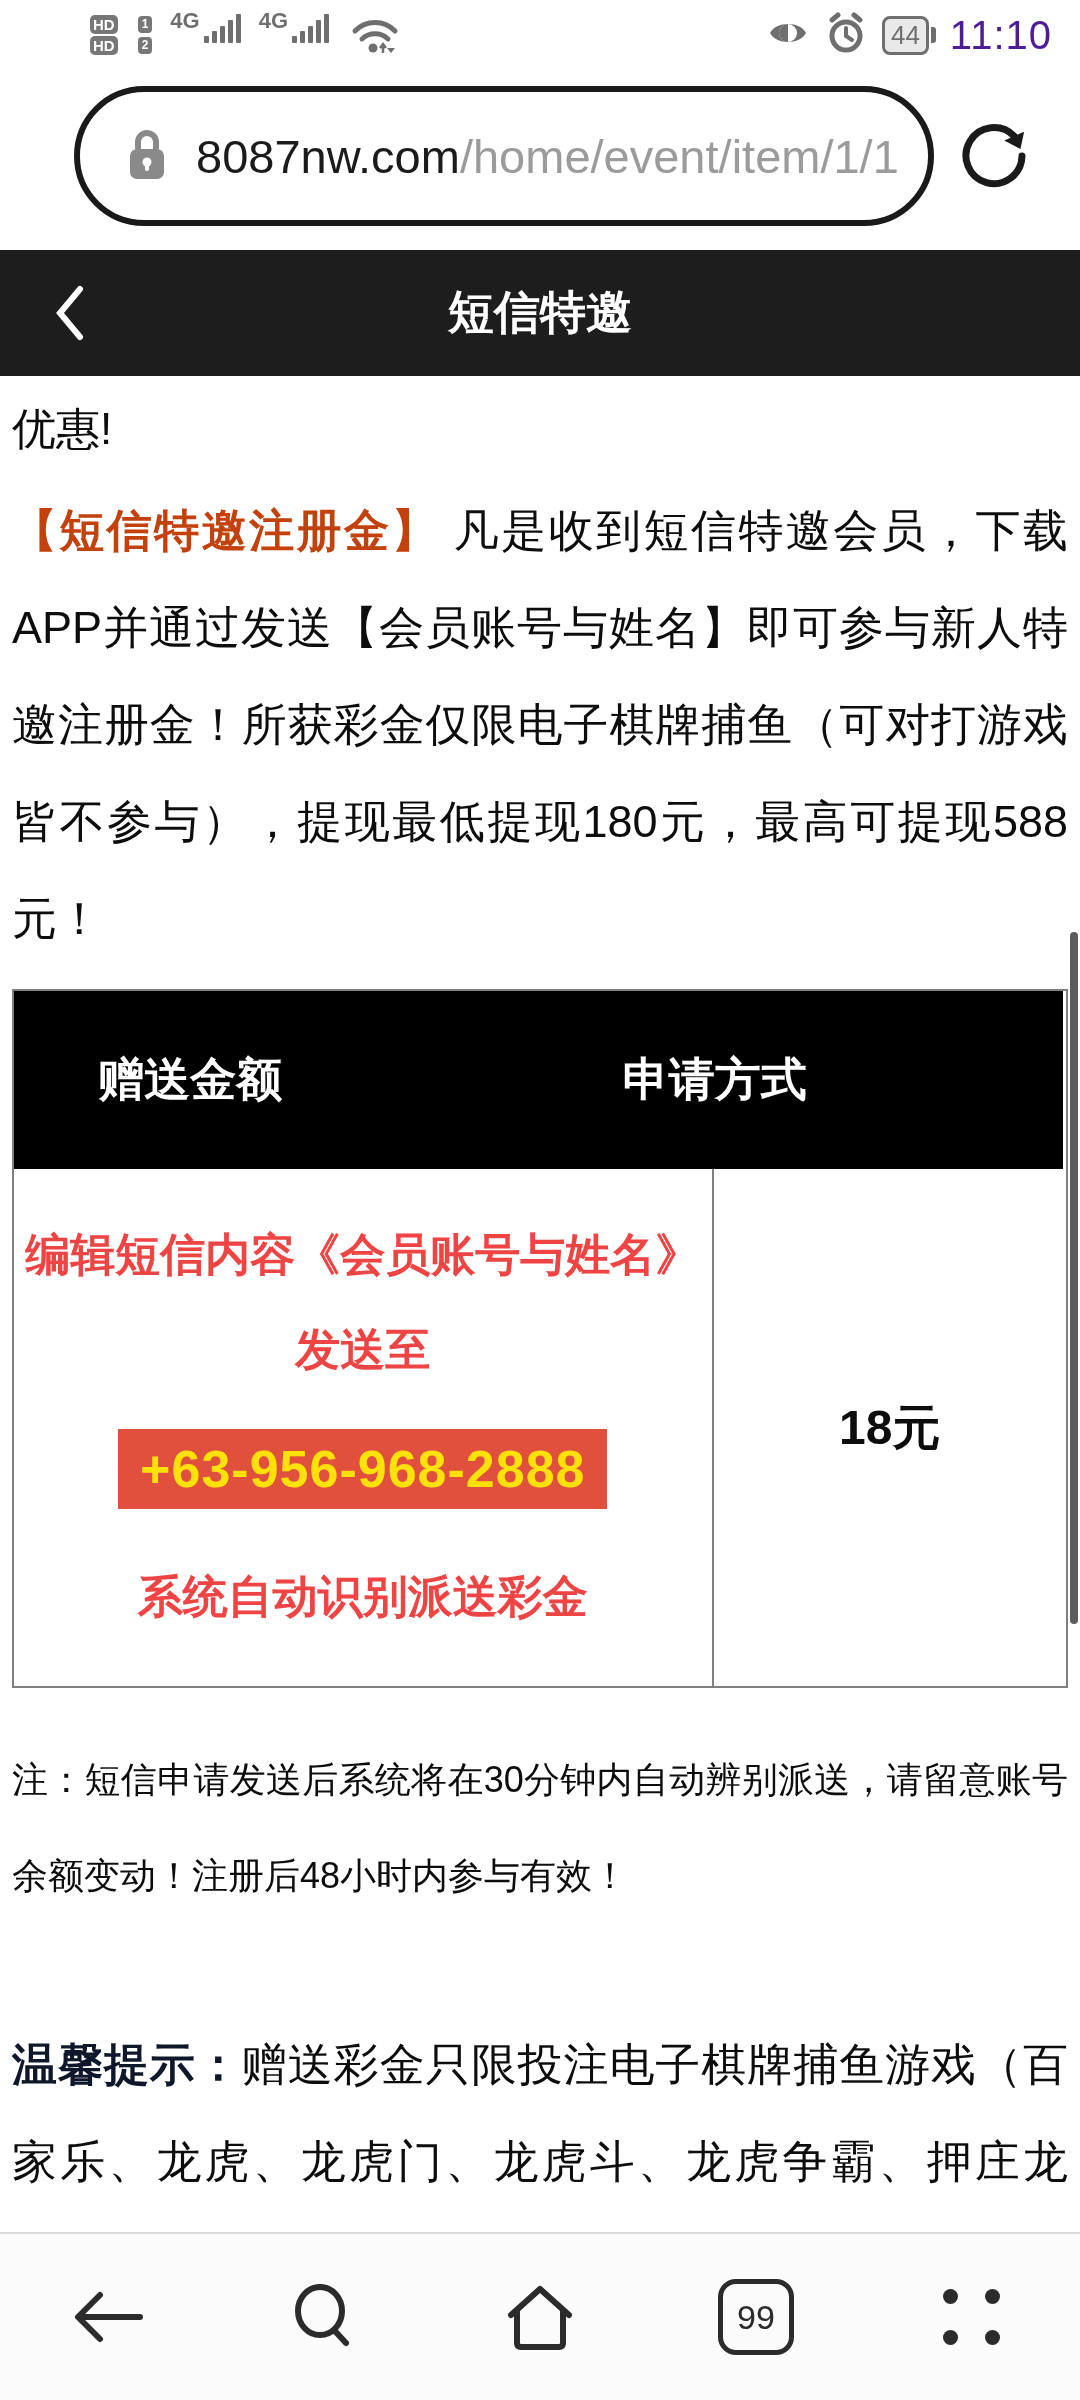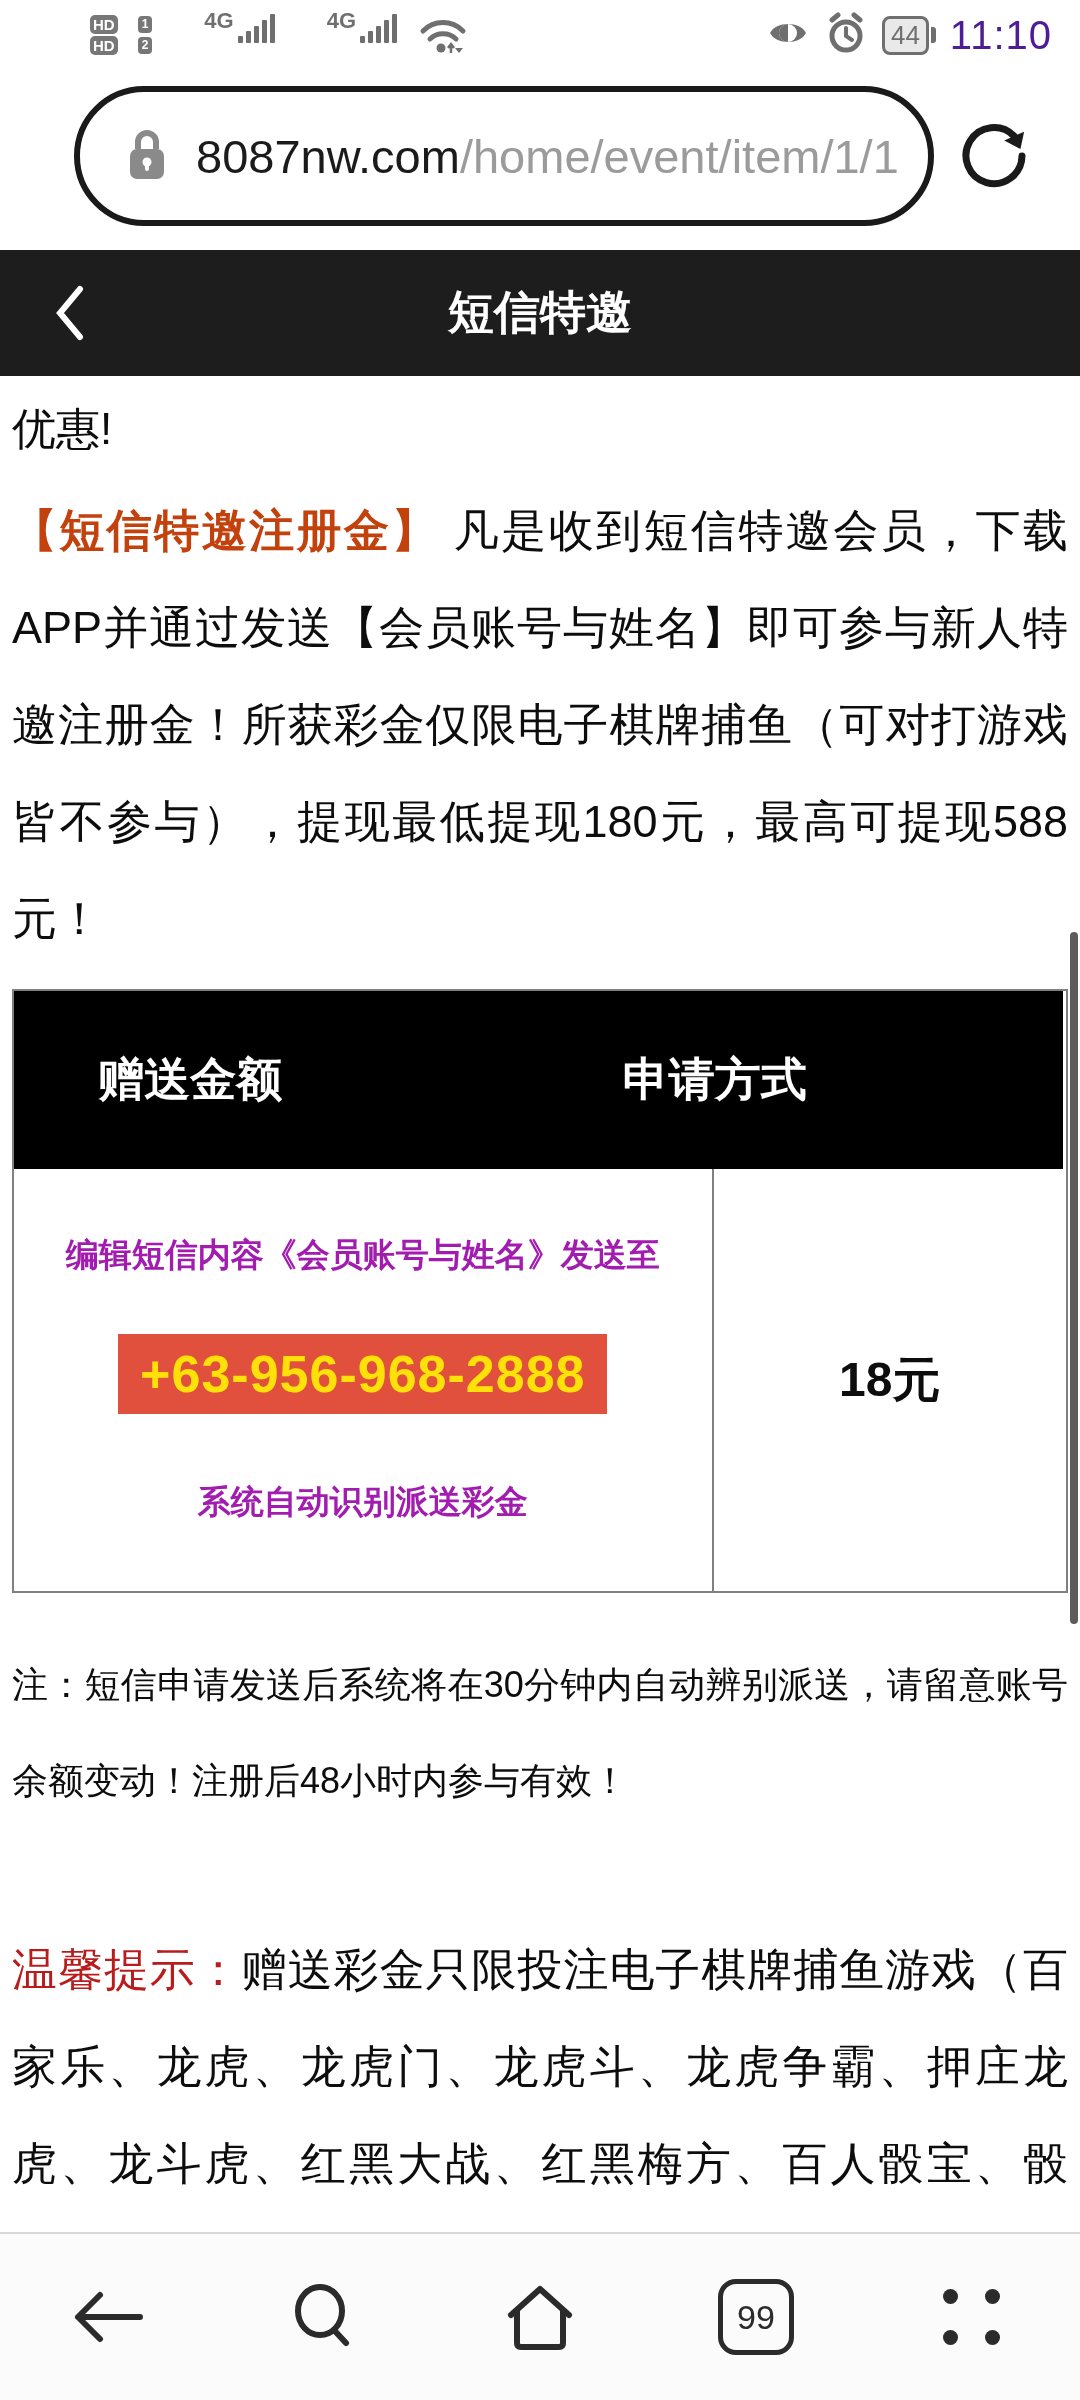--- a/index.html
+++ b/index.html
@@ -12,21 +12,21 @@
   .status-bar{
     height:64px;display:flex;align-items:center;justify-content:space-between;
     padding:6px 28px 0 90px;color:#6f6f6f;box-sizing:border-box;
   }
   .sb-left{display:flex;align-items:flex-start;gap:10px;}
   .hd-stack{display:flex;flex-direction:column;gap:2px;margin-top:2px;}
   .hd-badge{display:flex;align-items:center;gap:20px;}
   .hd-chip{background:#777;color:#fff;font-size:15px;font-weight:bold;border-radius:5px;padding:0 3px;line-height:19px;}
   .sim-chip{background:#777;color:#fff;font-size:12px;font-weight:bold;border-radius:4px 4px 4px 4px;padding:0 4px;line-height:17px;}
   .net{display:flex;align-items:flex-end;gap:4px;margin-left:8px;}
-  .net-label{font-size:22px;font-weight:bold;color:#6f6f6f;line-height:20px;transform:translateY(-12px);margin-left:34px;}
+  .net-label{font-size:22px;font-weight:bold;color:#6f6f6f;line-height:20px;transform:translateY(-12px);}
   .bars{display:flex;align-items:flex-end;gap:3px;height:30px;}
   .bars i{width:5px;background:#6f6f6f;border-radius:1px;display:block;}
   .wifi{margin-left:10px;transform:translateY(2px);}
   .sb-right{display:flex;align-items:center;gap:14px;}
   .time{font-size:40px;color:#4c1d95;letter-spacing:1px;}
   .battery{display:flex;align-items:center;}
   .batt-body{border:3px solid #6f6f6f;border-radius:8px;padding:1px 6px;font-size:26px;color:#6f6f6f;background:#e9e9e9;}
   .batt-cap{width:5px;height:16px;background:#6f6f6f;border-radius:0 3px 3px 0;margin-left:2px;}
   
   .url-row{display:flex;align-items:center;margin:24px 40px 0 74px;height:136px;}
@@ -53,31 +53,31 @@
   
   .offer-table{margin:22px 0 0 0;border:2px solid #808080;}
   .t-head{display:flex;background:#000;}
   .t-head .cell{color:#fff;font-size:46px;font-weight:bold;display:flex;align-items:center;justify-content:center;height:178px;}
   .col-a{width:66.5%;box-sizing:border-box;}
   .col-b{width:33.5%;box-sizing:border-box;}
   .t-head .col-a{border-right:3px solid #fff;}
   .t-body{display:flex;}
   .t-body .col-a{border-right:2px solid #808080;padding:38px 6px 42px 6px;text-align:center;}
   .t-body .col-b{display:flex;align-items:center;justify-content:center;}
-  .method-line{font-size:33px;font-weight:bold;color:#a21caf;line-height:95px;}
+  .method-line{font-size:45px;font-weight:bold;color:#ef4444;line-height:95px;}
   .phone-wrap{margin:32px 0 40px 0;}
   .phone{
     display:inline-block;background:#e0503c;color:#ffe10a;
     font-size:52px;font-weight:bold;padding:10px 22px;letter-spacing:1px;
   }
   .amount{font-size:48px;font-weight:bold;color:#0d0d0d;}
   
   .note{font-size:36px;color:#0d0d0d;line-height:96px;margin:44px 0 0 0;text-align:justify;}
   .tips{font-size:45px;color:#0d0d0d;line-height:97px;margin:92px 0 0 0;text-align:justify;}
-  .tips .tips-accent{color:#b91c1c;font-weight:normal;}
+  .tips .tips-accent{color:#0f172a;font-weight:bold;}
   
   .scrollbar{position:absolute;right:2px;top:932px;width:8px;height:692px;background:#3f3f3f;border-radius:4px;opacity:.85;}
   
   .bottom-nav{
     position:absolute;left:0;right:0;bottom:0;height:166px;background:#fbfbfb;
     border-top:2px solid #d9d9d9;display:flex;align-items:center;justify-content:space-around;
   }
   .nav-item{width:120px;height:120px;display:flex;align-items:center;justify-content:center;}
   .tabs-box{
     width:66px;height:66px;border:5px solid #2b2b2b;border-radius:18px;

